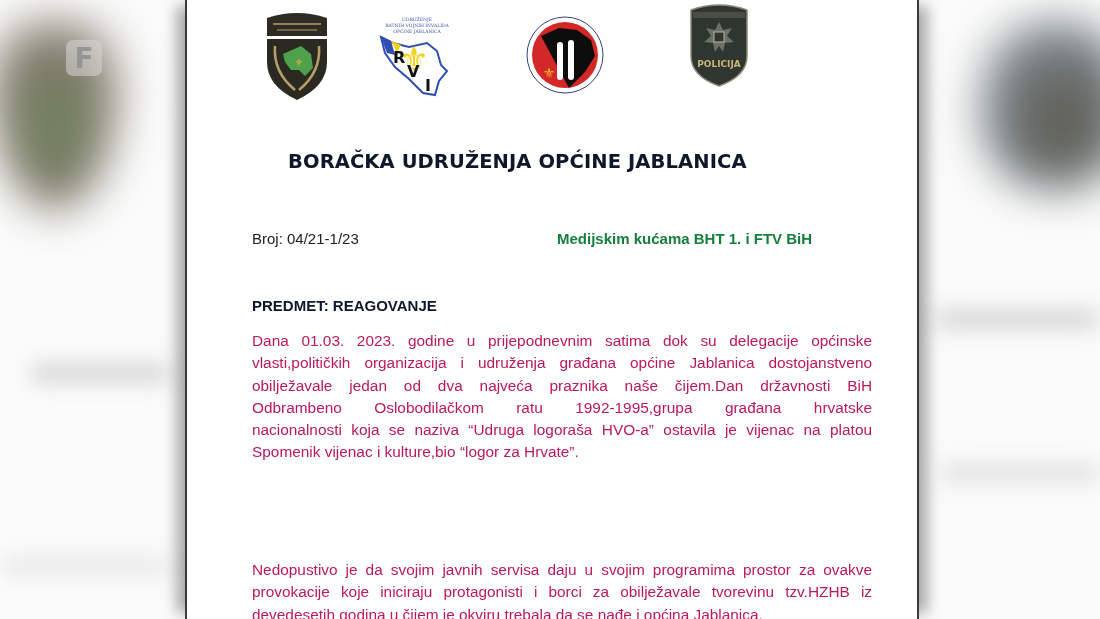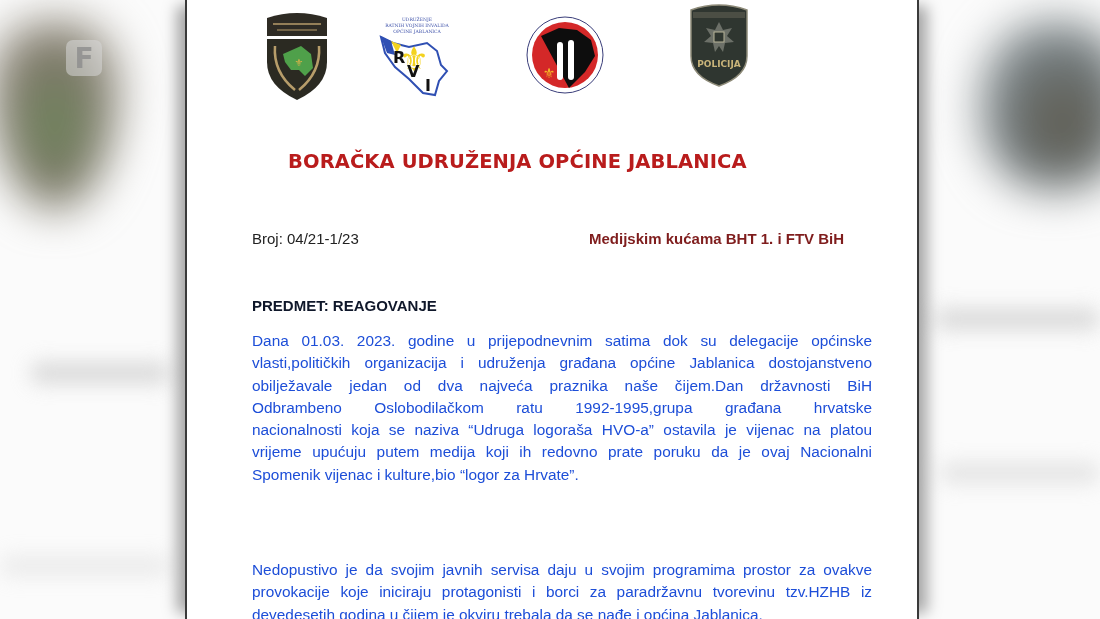--- a/index.html
+++ b/index.html
@@ -46,37 +46,37 @@
   .logo { position: absolute; }
   .logo svg { display: block; }
   .logo-1 { left: 74px; top: 10px; }
   .logo-2 { left: 190px; top: 13px; }
   .logo-3 { left: 338px; top: 14px; }
   .logo-4 { left: 500px; top: 0; }
 
   .doc-title {
     position: absolute; left: 101px; top: 150px;
     font-family: "DejaVu Sans", sans-serif; font-weight: bold;
-    font-size: 19.5px; color: #b91c1c; letter-spacing: 0.1px;
+    font-size: 19.5px; color: #0f172a; letter-spacing: 0.1px;
   }
   .ref-number {
     position: absolute; left: 65px; top: 230px;
     font-size: 15px; color: #222;
   }
   .recipient {
     position: absolute; left: 370px; top: 230px;
-    font-size: 15px; font-weight: bold; color: #7f1d1d; margin-left: 32px;
+    font-size: 15px; font-weight: bold; color: #15803d;
   }
   .subject {
     position: absolute; left: 65px; top: 297px;
     font-size: 15px; font-weight: bold; color: #0f172a;
   }
   .para {
     position: absolute; left: 65px; width: 620px;
-    font-size: 15.4px; line-height: 22.3px; color: #1d4ed8;
+    font-size: 15.4px; line-height: 22.3px; color: #be185d;
     text-align: justify;
   }
   .para-1 { top: 330px; }
   .para-2 { top: 559px; }
   .line { display: block; text-align: justify; text-align-last: justify; white-space: nowrap; }
   .line.last { text-align-last: left; }
 </style>
 </head>
 <body>
 
@@ -148,22 +148,21 @@
   <div class="ref-number">Broj: 04/21-1/23</div>
   <div class="recipient">Medijskim kućama BHT 1. i FTV BiH</div>
   <div class="subject">PREDMET: REAGOVANJE</div>
 
   <div class="para para-1">
     <span class="line">Dana 01.03. 2023. godine u prijepodnevnim satima dok su delegacije općinske</span>
     <span class="line">vlasti,političkih organizacija i udruženja građana  općine Jablanica dostojanstveno</span>
     <span class="line">obilježavale jedan od dva najveća praznika naše čijem.Dan državnosti BiH</span>
     <span class="line">Odbrambeno Oslobodilačkom ratu 1992-1995,grupa građana hrvatske</span>
     <span class="line">nacionalnosti koja se naziva “Udruga logoraša HVO-a” ostavila je vijenac na platou</span>
-    <span class="line">vrijeme upućuju putem medija koji ih redovno prate poruku da je ovaj  Nacionalni</span>
     <span class="line last">Spomenik vijenac i kulture,bio  “logor za Hrvate”.</span>
   </div>
 
   <div class="para para-2">
     <span class="line">Nedopustivo je da svojim javnih servisa daju u svojim programima prostor za ovakve</span>
-    <span class="line">provokacije koje iniciraju protagonisti i borci za paradržavnu tvorevinu tzv.HZHB iz</span>
+    <span class="line">provokacije koje iniciraju protagonisti i borci za obilježavale tvorevinu tzv.HZHB iz</span>
     <span class="line last">devedesetih godina u čijem je okviru trebala da se nađe i općina Jablanica.</span>
   </div>
 </div>
 
 </body></html>

